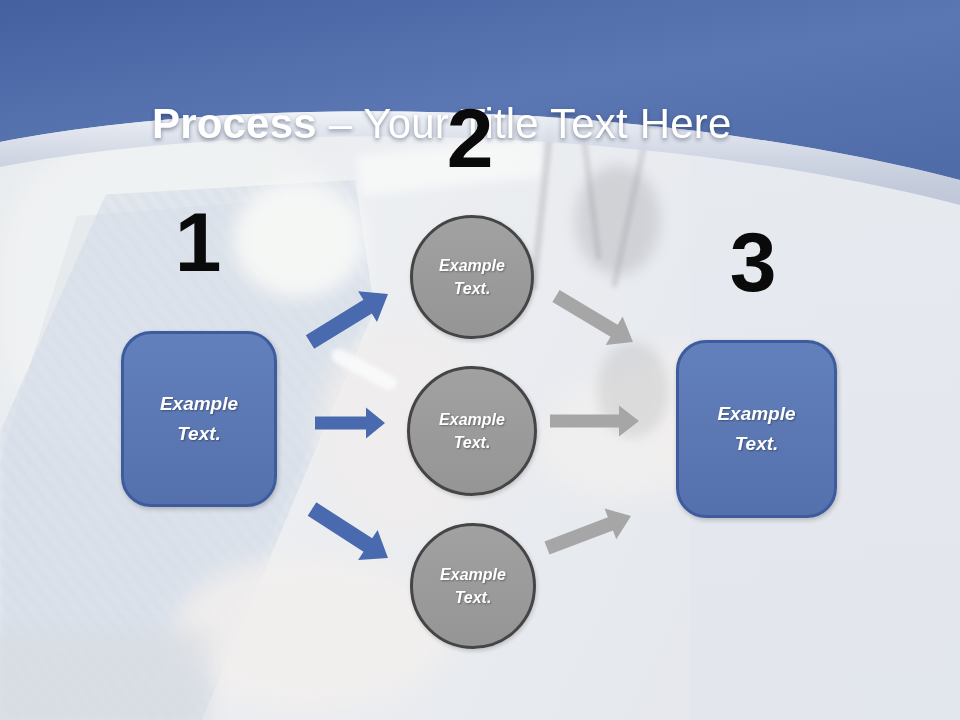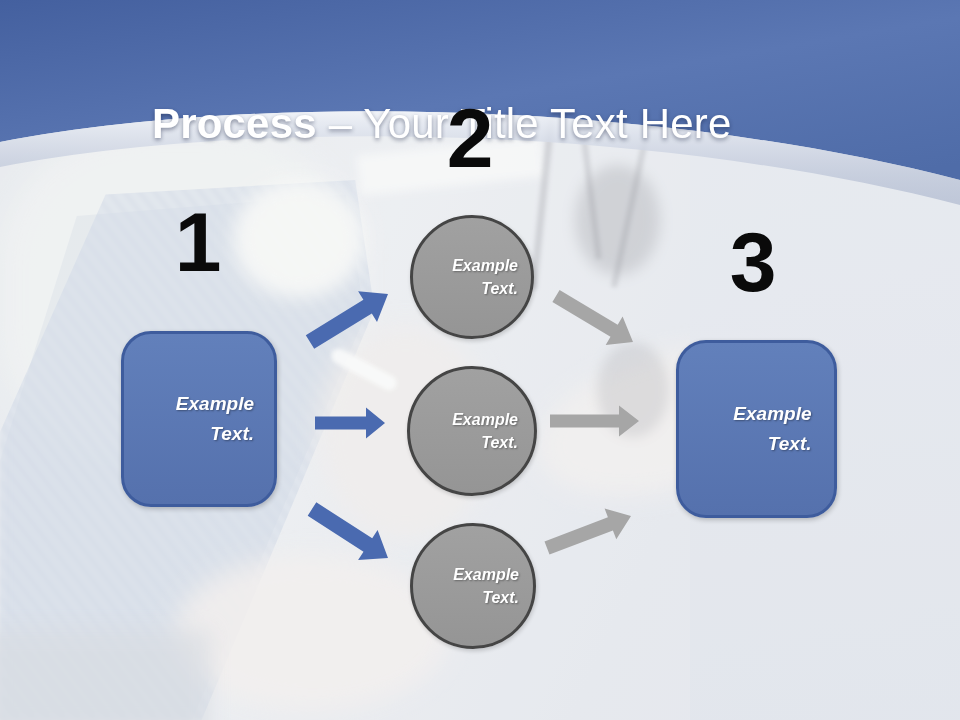--- a/index.html
+++ b/index.html
@@ -53,21 +53,21 @@
   .num2{left:415px;top:96px;}
   .num3{left:698px;top:220px;}
 
   
   .arrows{position:absolute;left:0;top:0;width:960px;height:720px;}
   .arrow-blue{fill:var(--arrow-blue,#4a6ab0);}
   .arrow-gray{fill:var(--arrow-gray,#a6a6a6);}
 
   
   .shape-label{
-    color:#fff;font-weight:700;font-style:italic;text-align:right;
+    color:#fff;font-weight:700;font-style:italic;text-align:center;
     text-shadow:1px 1px 2px rgba(0,0,0,.35);
   }
   .box{
     position:absolute;display:flex;align-items:center;justify-content:center;
     background:linear-gradient(180deg,var(--box-fill-top,#6280bb),var(--box-fill,#5571ad));
     border:3px solid var(--box-border,#3e5c9d);
     border-radius:30px;box-shadow:1px 2px 5px rgba(0,0,0,.22);
     box-sizing:border-box;
   }
   .box .shape-label{font-size:19px;line-height:1.6;width:110px;}

